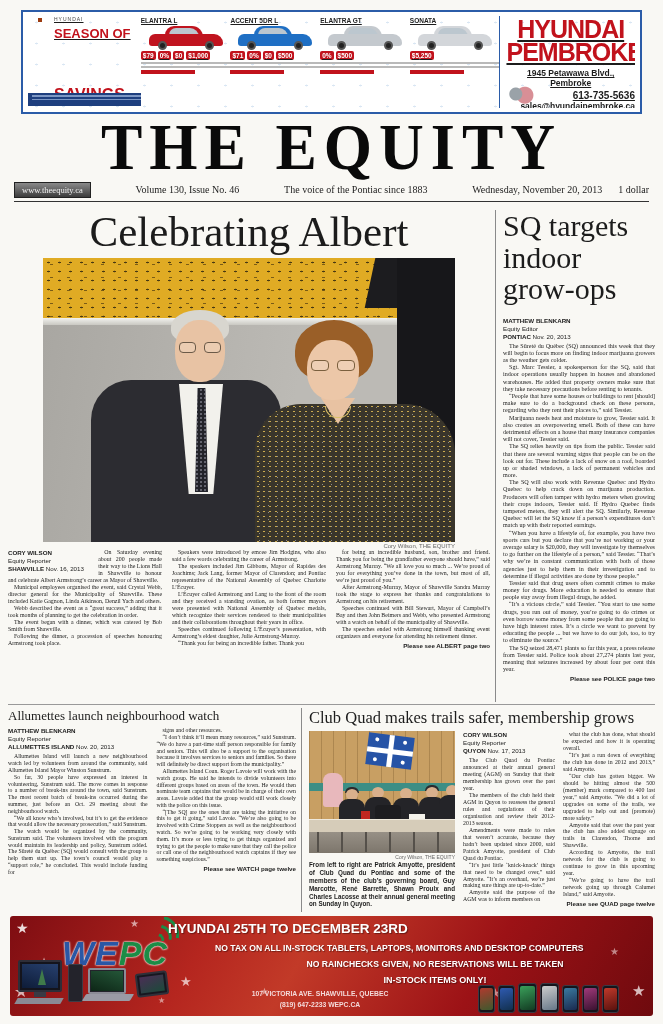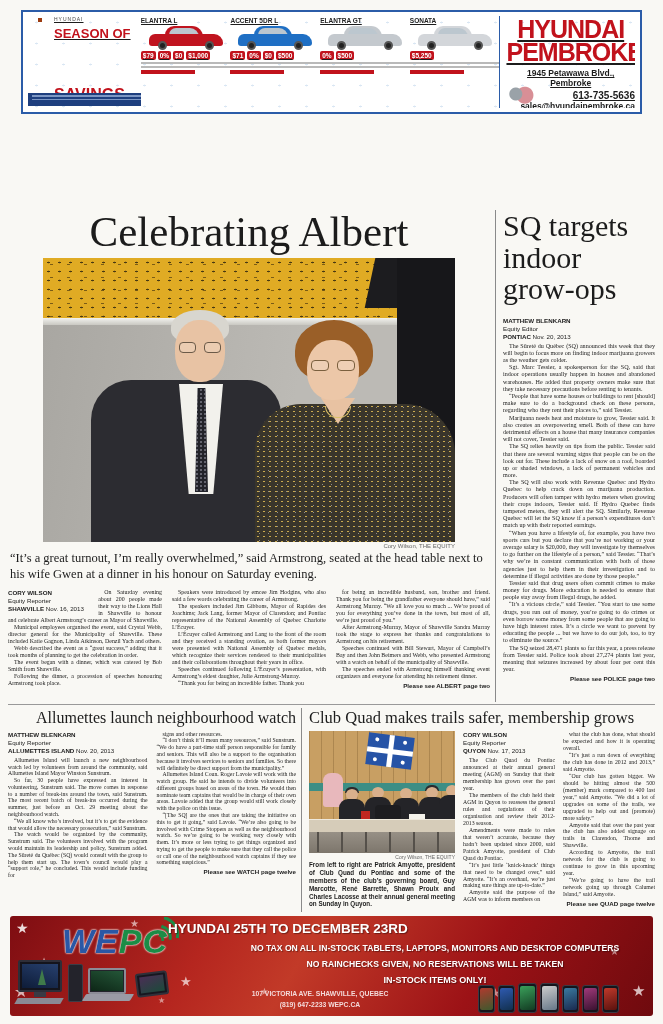--- a/index.html
+++ b/index.html
@@ -105,21 +105,21 @@
   .inset { float:left; width:56%; margin-right:4px; }
   p.para { margin:0; text-indent:6px; }
   .more { font-family:"Liberation Sans",sans-serif; font-weight:bold; font-size:6.2px; text-align:right; margin-top:2px; }
   .main-right { flex:1; padding-left:2px; }
   .hl-sq { font-size:30px; font-weight:500; line-height:1.05; margin:0 0 12px; }
   .sq-text { font-size:6.1px; line-height:1.18; text-align:justify; }
   
   .hdiv { position:absolute; top:704px; left:8px; width:647px; border-top:1px solid #999; }
   .bottom-sec { position:absolute; top:708px; left:8px; width:647px; height:204px; display:flex; }
   .watch { width:288px; }
-  .hl-watch { font-size:16px; font-weight:500; line-height:1.1; margin:1px 0 4px;text-align:right; }
+  .hl-watch { font-size:13px; font-weight:500; line-height:1.1; margin:1px 0 4px; }
   .watch-cols { display:flex; gap:9px; height:178px; overflow:hidden; font-size:5.75px; line-height:1.18; text-align:justify; }
   .watch-cols .col { flex:1; }
   .quad { flex:1; padding-left:2px; }
   .hl-quad { font-size:16.5px; font-weight:500; line-height:1.1; margin:1px 0 4px; }
   .quad-body { display:flex; gap:8px; height:180px; overflow:hidden; }
   .quad-photo-col { width:146px; }
   .photo-club { width:146px; height:122px; position:relative; overflow:hidden;
     background:#c89f63; background-image:repeating-linear-gradient(90deg,rgba(90,60,20,.25) 0 1px, transparent 1px 12px);}
   .cp-stripe { position:absolute; top:52px; left:0; width:100%; height:8px; background:#3d8e85; }
   .cp-flag { position:absolute; left:58px; top:4px; width:46px; height:32px; background:#2653a6; transform:rotate(7deg);
@@ -143,29 +143,29 @@
   .credit-club { width:146px; text-align:right; font-family:"Liberation Sans",sans-serif; font-size:5px; color:#666; margin-top:1px;}
   .caption-club { font-family:"Liberation Sans",sans-serif; font-weight:bold; font-size:6.3px; line-height:1.25; text-align:justify; margin-top:1px;}
   .quad-cols { flex:1; display:flex; gap:8px; font-size:5.8px; line-height:1.2; text-align:justify; }
   .quad-cols .col { flex:1; }
   
   .bottom-ad { position:absolute; left:10px; top:916px; width:643px; height:100px; border-radius:3px; overflow:hidden;
     background: linear-gradient(120deg, #7e0d12, #b5261f 30%, #c23a28 45%, #9c1216 72%, #6f0a0e);
     color:#fff; font-family:"Liberation Sans",sans-serif; }
   .star { position:absolute; color:rgba(255,255,255,.85); }
   .star:before { content:"★"; }
-  .wepc-logo { position:absolute; left:52px; top:6px; font-size:34px; font-weight:bold; font-style:italic; letter-spacing:1px;
+  .wepc-logo { position:absolute; left:52px; top:18px; font-size:34px; font-weight:bold; font-style:italic; letter-spacing:1px;
     text-shadow: 0 0 2px #fff, 0 0 2px #fff; }
   .wepc-we { color:#2a57a5; } .wepc-pc { color:#1c8c46; }
   .arc { position:absolute; border:solid #1c8c46; border-width:3px 3px 0 0; border-radius:0 100% 0 0; transform:rotate(12deg);}
   .arc1 { left:148px; top:18px; width:7px; height:7px; }
   .arc2 { left:150px; top:10px; width:13px; height:13px; }
   .arc3 { left:152px; top:2px; width:19px; height:19px; }
   .ad-line1 { position:absolute; left:158px; top:5px; width:482px; display:flex; gap:20px; font-size:13.5px; font-weight:bold; white-space:nowrap; text-shadow:1px 1px 1px rgba(0,0,0,.4);}
-  .ad-line2 { position:absolute; left:205px; top:27px; width:440px; text-align:center; font-size:8.6px; font-weight:bold; text-shadow:1px 1px 1px rgba(0,0,0,.4);}
+  .ad-line2 { position:absolute; left:205px; top:27px; width:440px; text-align:left; font-size:8.6px; font-weight:bold; text-shadow:1px 1px 1px rgba(0,0,0,.4);}
   .ad-line3 { position:absolute; left:205px; top:43px; width:440px; text-align:center; font-size:8.6px; font-weight:bold; text-shadow:1px 1px 1px rgba(0,0,0,.4);}
   .ad-line4 { position:absolute; left:205px; top:59px; width:440px; text-align:center; font-size:9px; font-weight:bold; text-shadow:1px 1px 1px rgba(0,0,0,.4);}
   .ad-line5 { position:absolute; left:160px; top:74px; width:300px; text-align:center; font-size:6.8px; font-weight:bold; color:#f3d9d9;}
   .ad-line6 { position:absolute; left:160px; top:85px; width:300px; text-align:center; font-size:6.8px; font-weight:bold; color:#f3d9d9;}
   .pc-cluster { position:absolute; left:6px; top:42px; width:160px; height:56px; }
   .pc-monitor { position:absolute; left:2px; top:2px; width:44px; height:32px; background:#14141c; border:2px solid #2e2e38; border-radius:2px;}
   .pc-monitor i { position:absolute; inset:2px; background:linear-gradient(200deg,#27406e,#0e1c38); }
   .pc-monitor i:after { content:""; position:absolute; left:16px; top:5px; width:8px; height:16px; background:#3f7a4a; clip-path:polygon(50% 0,100% 100%,0 100%);}
   .pc-stand { position:absolute; left:18px; top:34px; width:12px; height:5px; background:#3a3a44;}
   .pc-kbd { position:absolute; left:0px; top:40px; width:46px; height:6px; background:#8a8a94; transform:skewX(-30deg);}
@@ -306,20 +306,32 @@
     <div class="panel dealer">
       <div class="dealer-n">HYUNDAI</div>
       <div class="dealer-n">PEMBROKE</div>
       <div class="dealer-a">1945 Petawawa Blvd., Pembroke</div>
       <div class="dealer-p">613-735-5636</div>
       <div class="dealer-e">sales@hyundaipembroke.ca</div>
       <div class="mascot"></div>
     </div>
   </div>
 
+  <header class="masthead">
+    <div class="mast-title" style="text-transform:uppercase;">The Equity</div>
+    <div class="mast-info">
+      <span class="url-box">www.theequity.ca</span>
+      <span>Volume 130, Issue No. 46</span>
+      <span>The voice of the Pontiac since 1883</span>
+      <span class="mast-right">
+        <span>Wednesday, November 20, 2013</span>
+        <span>1 dollar</span>
+      </span>
+    </div>
+  </header>
 
   <section class="main-sec">
     <div class="main-left">
       <h1 class="hl-main">Celebrating Albert</h1>
 
       <div class="photo-main">
         <div class="ph-top"></div>
         <div class="ph-rail"></div>
         <div class="ph-dark-tr"></div>
         <div class="ph-dark-right"></div>
@@ -336,21 +348,20 @@
         <div class="w-chest"></div>
         <div class="w-neck"></div>
         <div class="w-hair"></div>
         <div class="w-face"></div>
         <div class="w-glass">
             <i></i>
             <i></i>
           </div>
       </div>
       <div class="credit">Cory Wilson, THE EQUITY</div>
-      <div class="caption-main">“It’s a great turnout, I’m really overwhelmed,” said Armstrong, seated at the head table next to his wife Gwen at a dinner in his honour on Saturday evening.</div>
 
       <div class="story-cols">
         <div class="col">
           <div class="byline inset">
             <span class="b">CORY WILSON</span><br>
             <span>Equity Reporter</span><br>
             <span class="b">SHAWVILLE</span>
             <span>Nov. 16, 2013</span>
           </div>
           <div>

